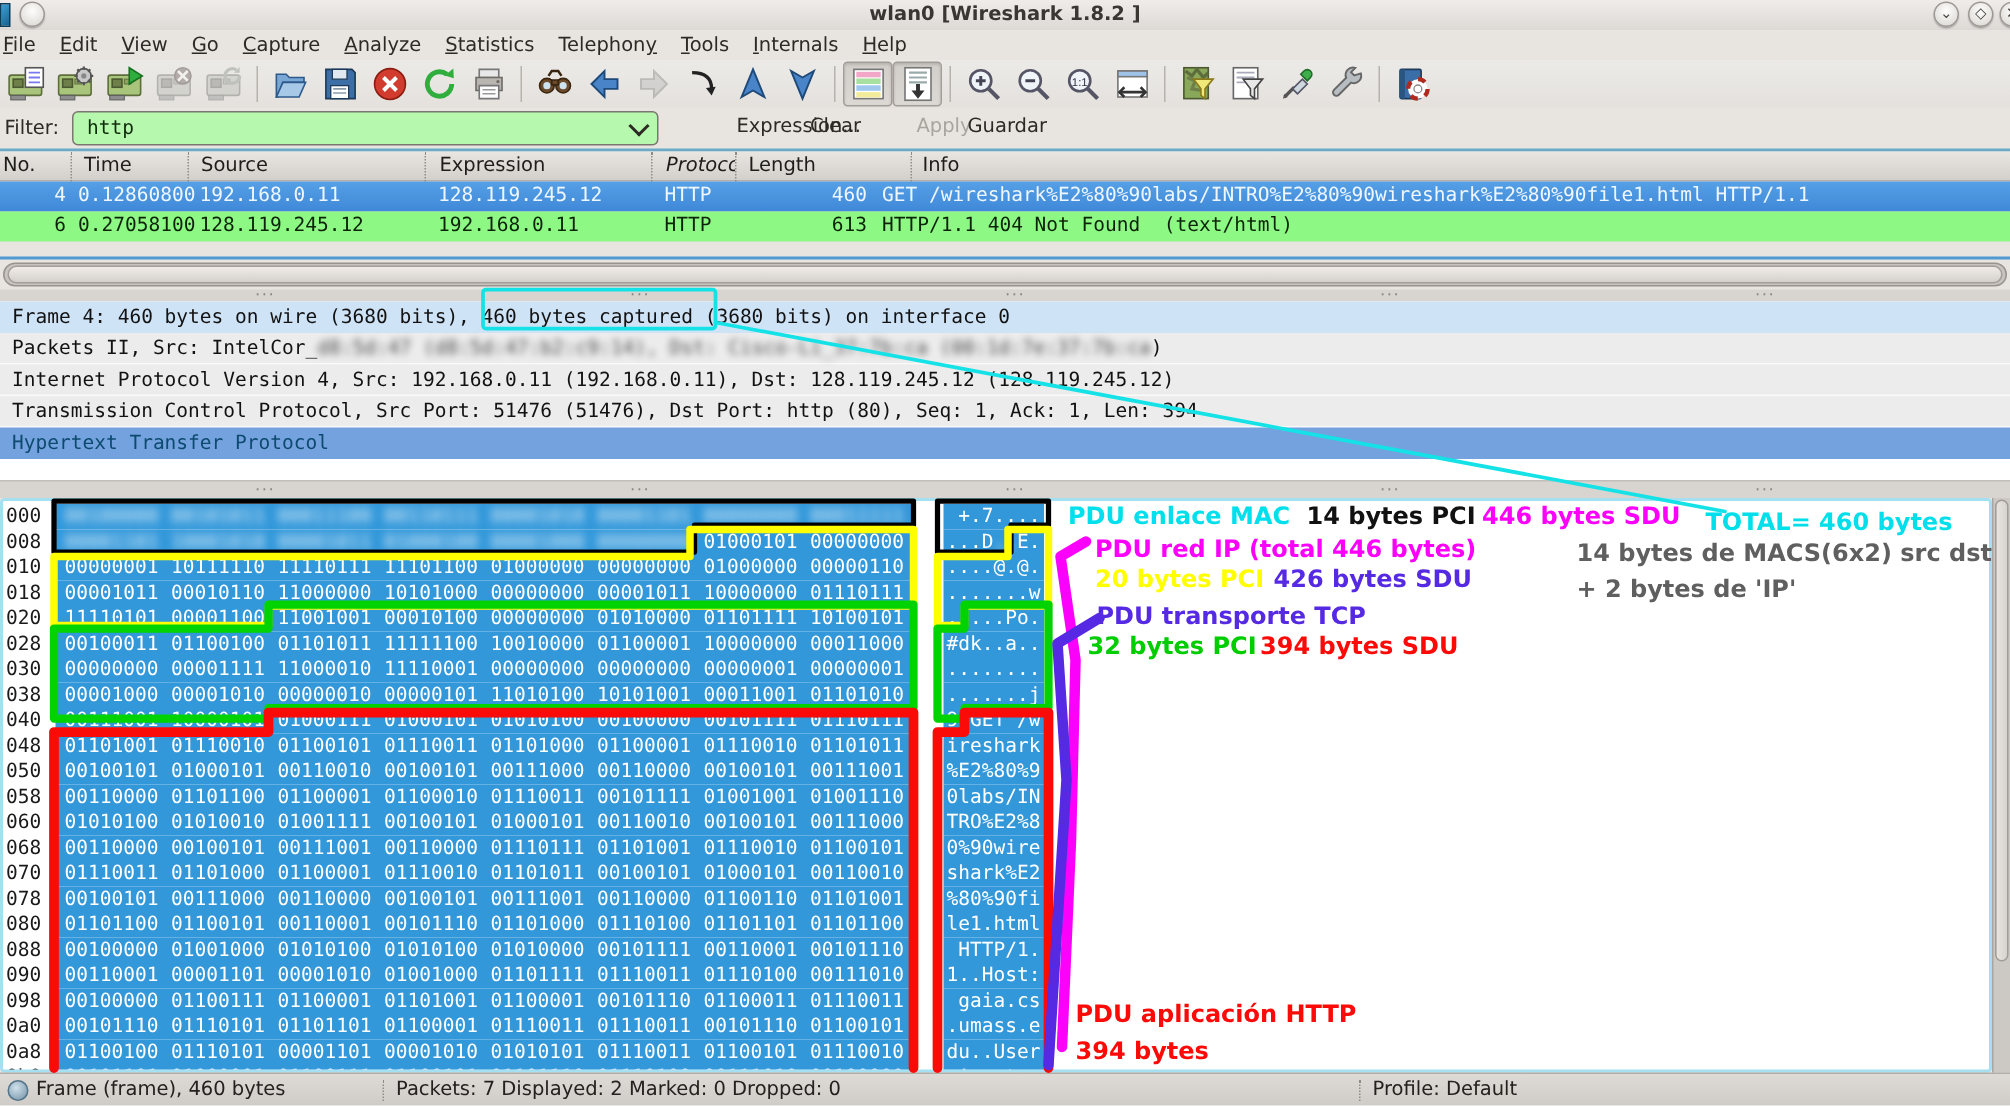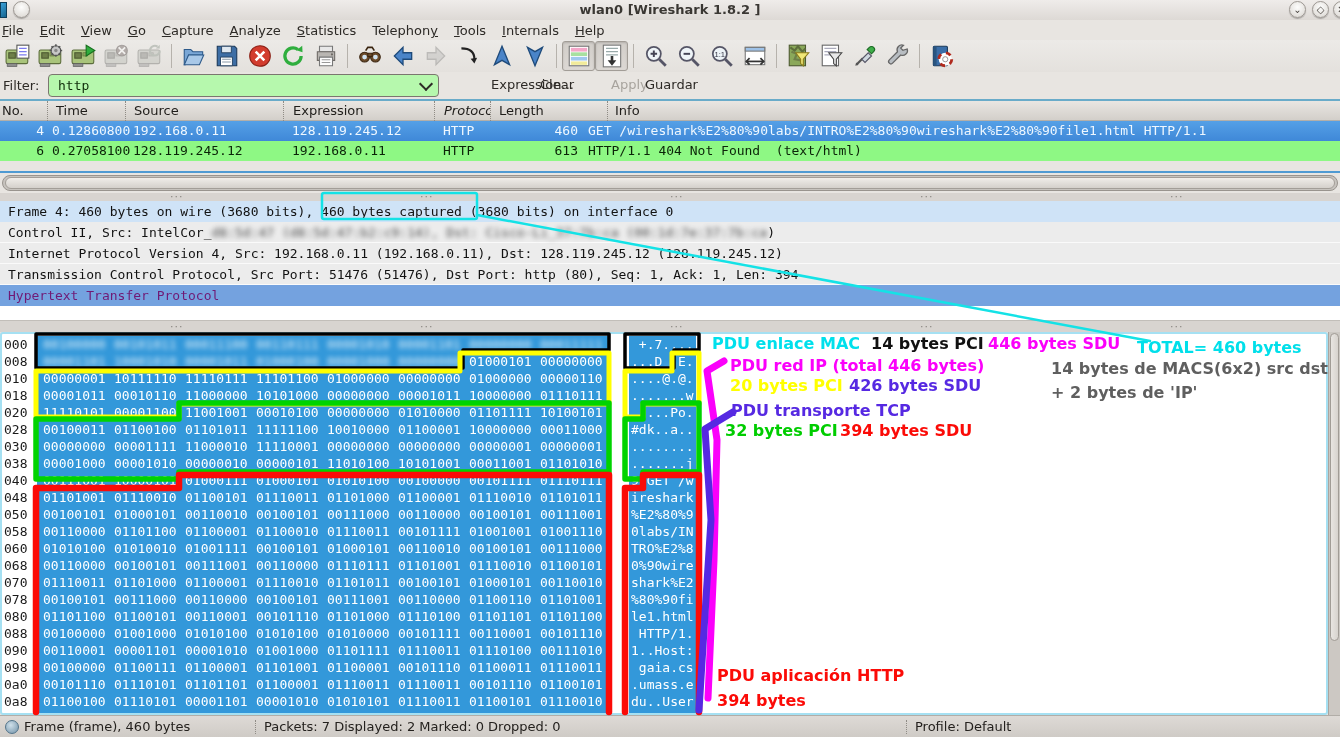--- a/index.html
+++ b/index.html
@@ -79,21 +79,21 @@
 .grip { position:absolute; top:50%; margin-top:-2px; color:#8a8680; font-size:11px;
   line-height:4px; letter-spacing:1px; }
 
 
 #details { position:absolute; left:0; top:201px; width:1340px; height:119px; background:#fff; }
 .drow { height:21px; line-height:21px; font-family:"DejaVu Sans Mono",monospace; font-size:13px;
   color:#121212; padding-left:8px; white-space:pre; }
 .drow .blur { filter:blur(2.6px); opacity:.75; }
 .drow0 { background:#cfe3f7; }
 .drowg { background:#ececec; border-bottom:1px solid #fafafa; }
-.drowsel { background:#74a2df; color:#701a75; }
+.drowsel { background:#74a2df; color:#0c4a6e; }
 
 
 #bytespane { position:absolute; left:0; top:332px; width:1328px; height:383px;
   background:#fff; border:2px solid #a5e0f2; border-radius:3px; overflow:hidden; }
 .brow { position:absolute; left:0; height:17px; font-family:"DejaVu Sans Mono",monospace;
   font-size:13px; line-height:17px; white-space:pre; }
 .boff { position:absolute; left:2px; color:#1a1a1a; }
 .bbin { position:absolute; left:35px; width:572px; height:17px; background:#3398da; }
 .bgrp { position:absolute; top:0; width:64px; color:#fff; }
 .bgrp.red { filter:blur(2.8px); opacity:.85; }
@@ -392,21 +392,21 @@
 <div id="splitter1" class="splitter">
     <div class="grip" style="left: 170px;">···</div>
     <div class="grip" style="left: 420px;">···</div>
     <div class="grip" style="left: 670px;">···</div>
     <div class="grip" style="left: 920px;">···</div>
     <div class="grip" style="left: 1170px;">···</div>
   </div>
 
 <div id="details">
     <div class="drow drow0"><span>Frame 4: 460 bytes on wire (3680 bits), 460 bytes captured (3680 bits) on interface 0</span></div>
-    <div class="drow drowg"><span>Control II, Src: IntelCor_</span><span class="blur">d8:5d:47 (d8:5d:47:b2:c9:14), Dst: Cisco-Li_37:7b:ca (00:1d:7e:37:7b:ca</span><span>)</span></div>
+    <div class="drow drowg"><span>Packets II, Src: IntelCor_</span><span class="blur">d8:5d:47 (d8:5d:47:b2:c9:14), Dst: Cisco-Li_37:7b:ca (00:1d:7e:37:7b:ca</span><span>)</span></div>
     <div class="drow drowg"><span>Internet Protocol Version 4, Src: 192.168.0.11 (192.168.0.11), Dst: 128.119.245.12 (128.119.245.12)</span></div>
     <div class="drow drowg"><span>Transmission Control Protocol, Src Port: 51476 (51476), Dst Port: http (80), Seq: 1, Ack: 1, Len: 394</span></div>
     <div class="drow drowsel"><span>Hypertext Transfer Protocol</span></div>
   </div>
 <div id="splitter2" class="splitter">
     <div class="grip" style="left: 170px;">···</div>
     <div class="grip" style="left: 420px;">···</div>
     <div class="grip" style="left: 670px;">···</div>
     <div class="grip" style="left: 920px;">···</div>
     <div class="grip" style="left: 1170px;">···</div>

